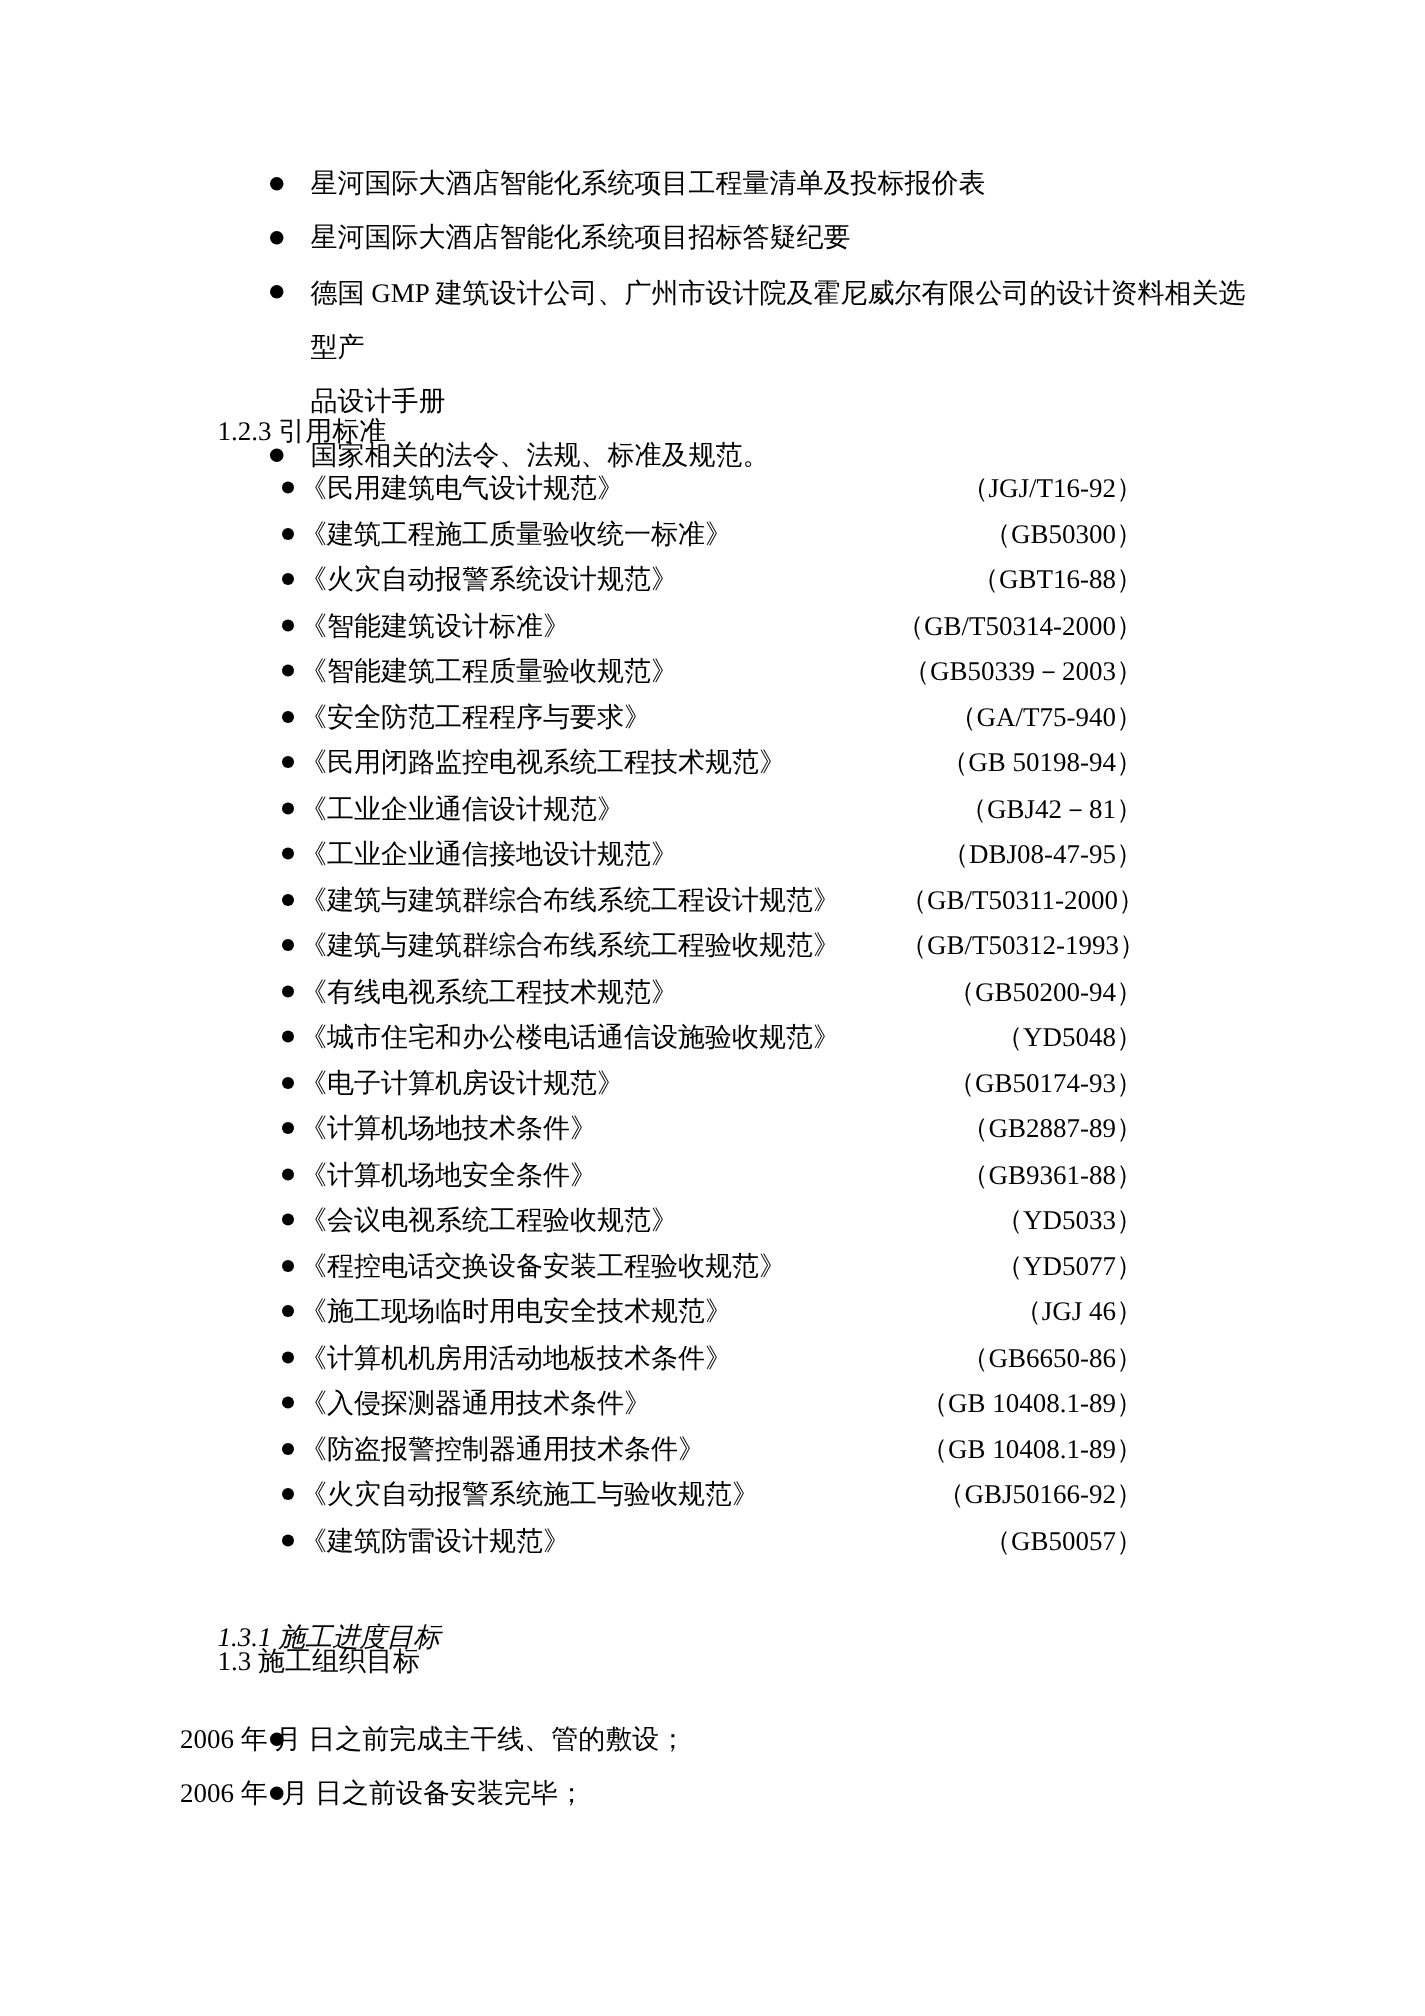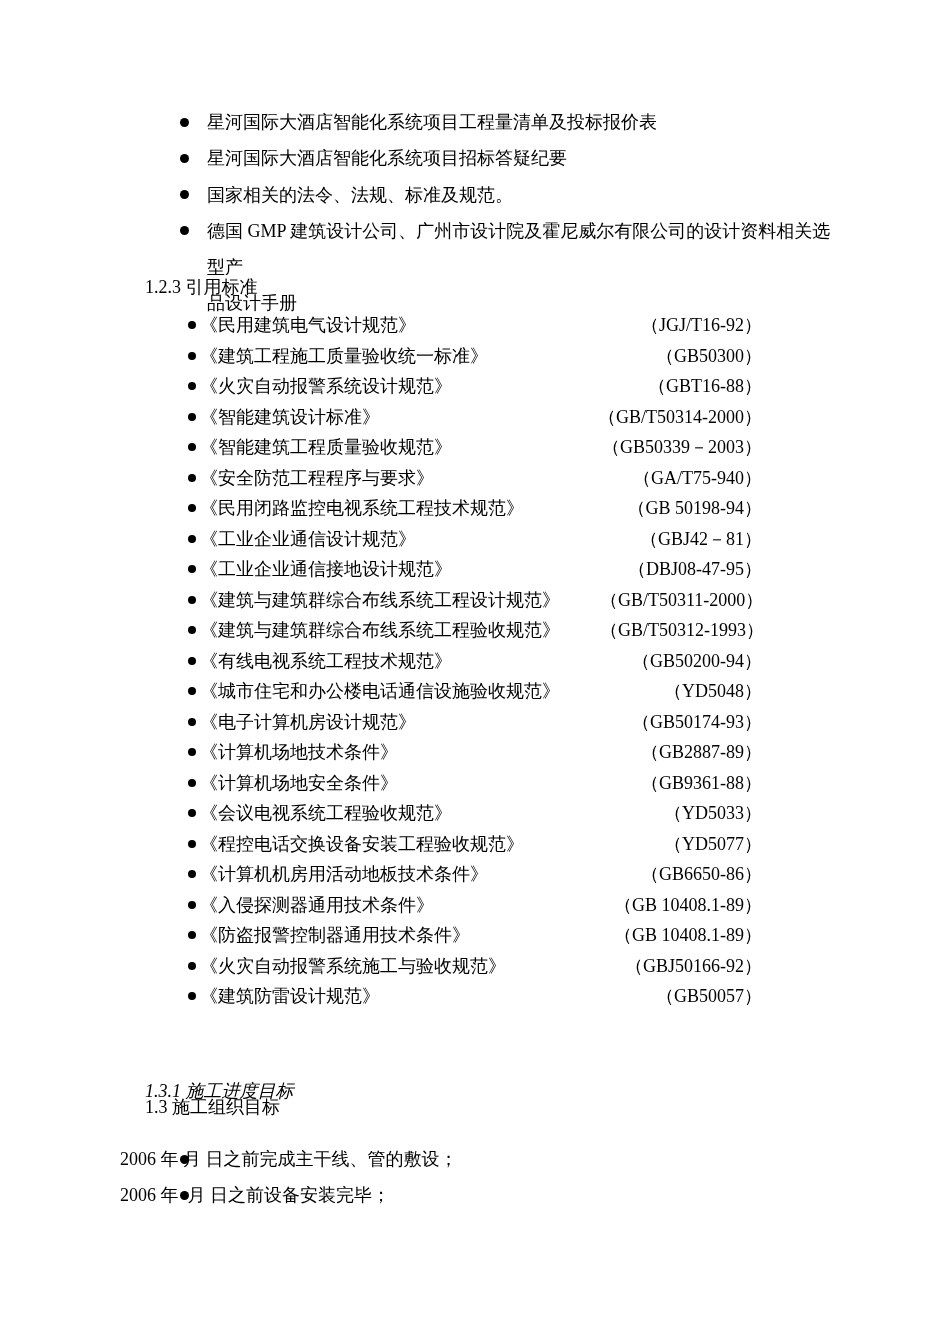--- a/index.html
+++ b/index.html
@@ -81,27 +81,27 @@
     <li>
       <span class="dot"></span>
       <div class="line">星河国际大酒店智能化系统项目工程量清单及投标报价表</div>
     </li>
     <li>
       <span class="dot"></span>
       <div class="line">星河国际大酒店智能化系统项目招标答疑纪要</div>
     </li>
     <li>
       <span class="dot"></span>
-      <div class="line">国家相关的法令、法规、标准及规范。</div>
-    </li>
-    <li>
-      <span class="dot"></span>
       <div class="line">德国 GMP 建筑设计公司、广州市设计院及霍尼威尔有限公司的设计资料相关选型产</div>
       <div class="line">品设计手册</div>
     </li>
+    <li>
+      <span class="dot"></span>
+      <div class="line">国家相关的法令、法规、标准及规范。</div>
+    </li>
   </ul>
 
   <div class="heading h123">1.2.3 引用标准</div>
 
   <ul class="std-list">
     <li>
         <span class="dot"></span>
         <span class="std-name">《民用建筑电气设计规范》</span>
         <span class="std-code">（JGJ/T16-92）</span>
       </li>
@@ -182,20 +182,25 @@
       </li>
     <li>
         <span class="dot"></span>
         <span class="std-name">《会议电视系统工程验收规范》</span>
         <span class="std-code">（YD5033）</span>
       </li>
     <li>
         <span class="dot"></span>
         <span class="std-name">《程控电话交换设备安装工程验收规范》</span>
         <span class="std-code">（YD5077）</span>
+      </li>
+    <li>
+        <span class="dot"></span>
+        <span class="std-name">《施工现场临时用电安全技术规范》</span>
+        <span class="std-code">（JGJ 46）</span>
       </li>
     <li>
         <span class="dot"></span>
         <span class="std-name">《计算机机房用活动地板技术条件》</span>
         <span class="std-code">（GB6650-86）</span>
       </li>
     <li>
         <span class="dot"></span>
         <span class="std-name">《入侵探测器通用技术条件》</span>
         <span class="std-code">（GB 10408.1-89）</span>

